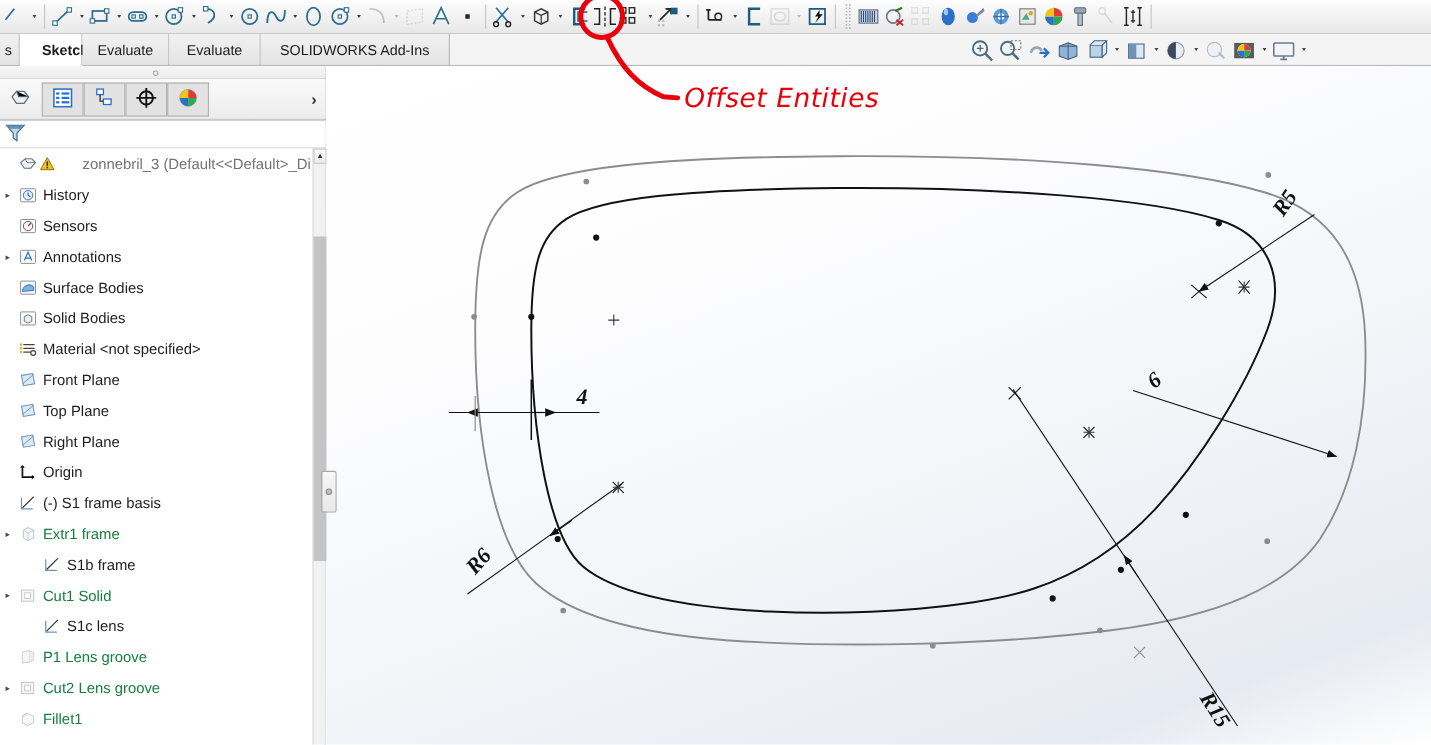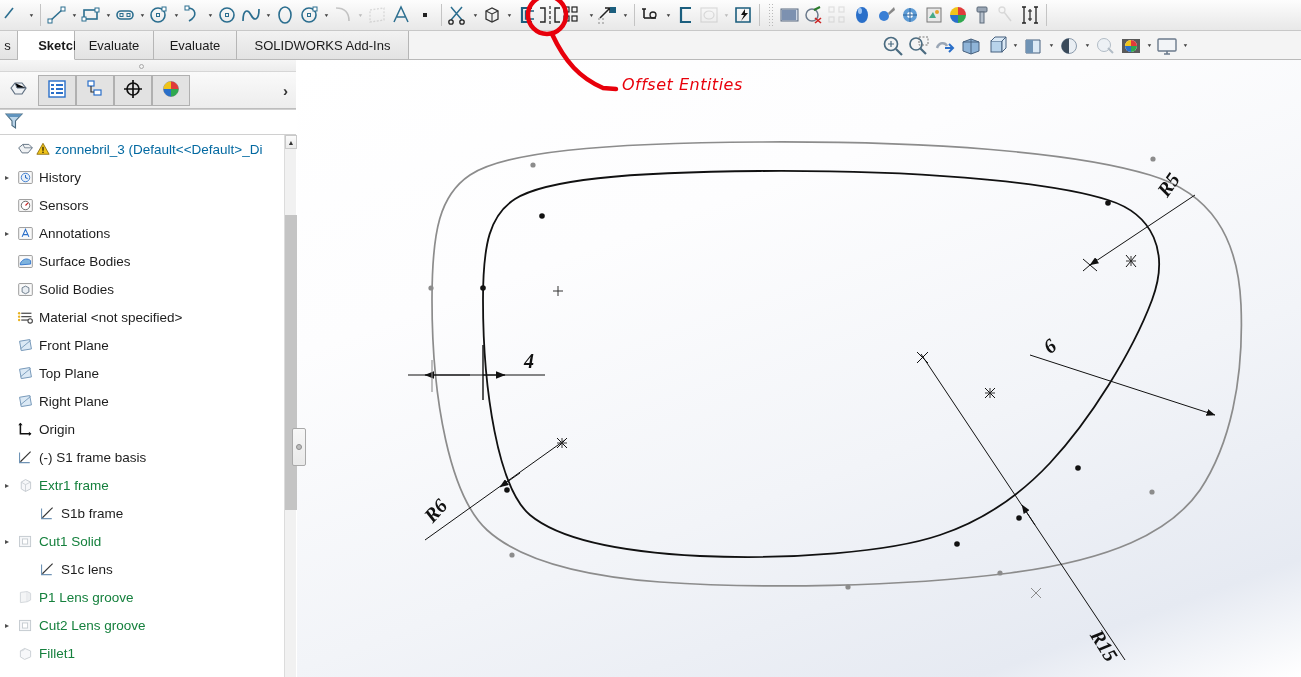--- a/index.html
+++ b/index.html
@@ -101,21 +101,21 @@
     height:28px; display:flex; align-items:center;
     font-size:13.5px; color:#1d1d1d; white-space:nowrap;
   }
   .trow .exp{
     width:14px;text-align:center;color:#4a4a4a;font-size:8px;flex:0 0 auto;
   }
   .trow .ico{ width:22px;display:flex;align-items:center;justify-content:center;flex:0 0 auto;}
   .trow .lbl{ padding-left:3px; }
   .trow.greyed .lbl{ color:#15803d; }
   .trow.greyed .ico{ opacity:.45; }
-  .trow.root .lbl{ color:#0369a1; }
+  .trow.root .lbl{ color:#737373;margin-left:20px; }
   .indent{ width:22px; flex:0 0 auto;}
 
   #scrollbar{
     position:absolute; left:284px; top:75px; width:12px; height:542px;
     background:#f1f1f1; border-left:1px solid #dcdcdc;
   }
   #sb-up{
     position:absolute;left:0;top:0;width:12px;height:14px;
     background:linear-gradient(#fbfbfb,#eaeaea);border:1px solid #c9c9c9;
     display:flex;align-items:center;justify-content:center;font-size:7px;color:#333;
@@ -139,21 +139,21 @@
     background:linear-gradient(160deg,#ffffff 0%,#fdfdfe 30%,#f2f4f8 62%,#e6eaf2 88%,#ffffff 100%);
     overflow:hidden;
   }
   #viewtoolbar{
     position:absolute; left:880px; top:31px; width:421px; height:29px;
     display:flex; align-items:center; z-index:12;
   }
   #viewtoolbar .tb-ico{ width:26px;height:26px; color:#4a6b80;}
   #annot-label{
     position:absolute; left:622px; top:75px;
-    color:#e8000b; font-size:16px; font-style:italic;
+    color:#e8000b; font-size:24px; font-style:italic;
     font-family:"DejaVu Sans", sans-serif;
     letter-spacing:.5px; z-index:25; white-space:nowrap;
   }
   svg.overlay{ position:absolute;left:0;top:0;width:1301px;height:677px; pointer-events:none; }
 </style>
 </head>
 <body>
 
 <div id="toolbar">
 

